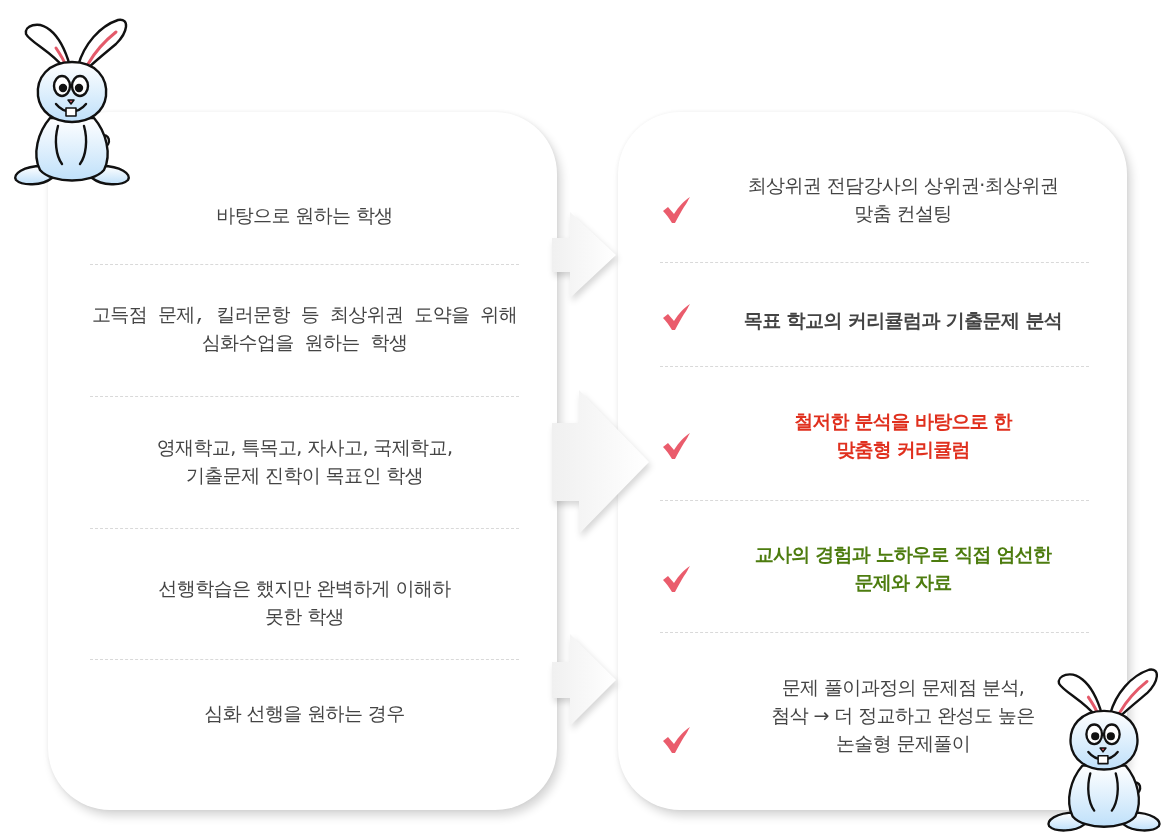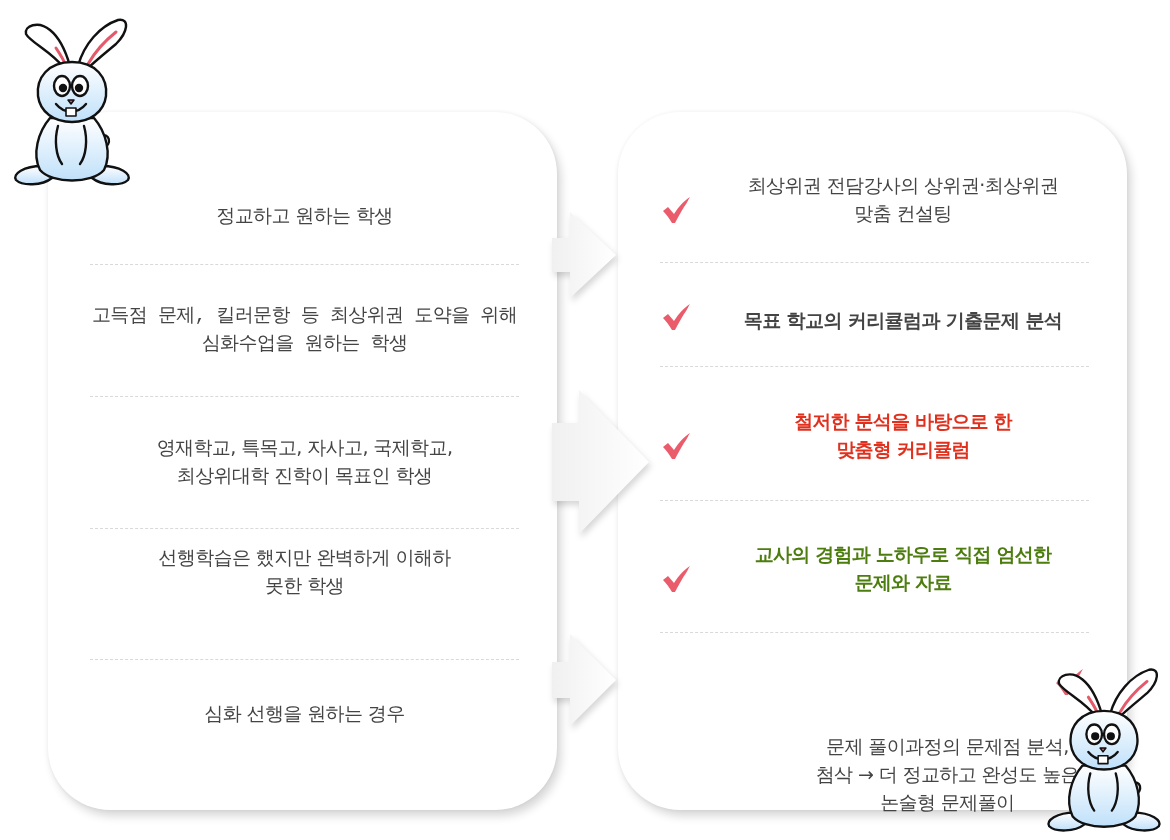--- a/index.html
+++ b/index.html
@@ -87,37 +87,37 @@
 
   .rabbit {
     position: absolute;
   }
 </style>
 </head>
 <body>
 
 <div class="panel panel-left">
   <div class="row" style="top:80px;height:45px;">
-    <span class="text">정교하고 원하는 학생</span>
+    <span class="text">바탕으로 원하는 학생</span>
   </div>
   <div class="divider" style="top:152px;"></div>
 
   <div class="row" style="top:182px;height:72px;font-family:Liberation Mono, monospace;">
     <span class="text">고득점 문제, 킬러문항 등 최상위권 도약을 위해
 심화수업을 원하는 학생</span>
   </div>
   <div class="divider" style="top:284px;"></div>
 
   <div class="row" style="top:313px;height:72px;">
     <span class="text">영재학교, 특목고, 자사고, 국제학교,
-최상위대학 진학이 목표인 학생</span>
+기출문제 진학이 목표인 학생</span>
   </div>
   <div class="divider" style="top:416px;"></div>
 
-  <div class="row" style="top:423px;height:72px;">
+  <div class="row" style="top:446px;height:72px;align-items:flex-end;">
     <span class="text">선행학습은 했지만 완벽하게 이해하
 못한 학생</span>
   </div>
   <div class="divider" style="top:547px;"></div>
 
   <div class="row" style="top:578px;height:45px;text-align:right;">
     <span class="text">심화 선행을 원하는 경우</span>
   </div>
 </div>
 
@@ -150,21 +150,21 @@
 
   <div class="rrow" style="top:420px;height:64px;">
     <svg class="check" viewBox="0 0 34 34">
       <path d="M3 18 L8 14 L14 21 C19 13 24 8 30 4 C28 7 27 10 24 14 C21 19 18 24 15 30 L12 30 C9 25 6 21 3 18 Z" fill="#ea5c6c"></path>
     </svg>
     <span class="rtext highlight" style="color:#4d7c0f;">교사의 경험과 노하우로 직접 엄선한
 문제와 자료</span>
   </div>
   <div class="divider" style="top:520px;"></div>
 
-  <div class="rrow" style="top:553px;height:92px;flex-direction:column;">
+  <div class="rrow" style="top:553px;height:92px;">
     <svg class="check" viewBox="0 0 34 34">
       <path d="M3 18 L8 14 L14 21 C19 13 24 8 30 4 C28 7 27 10 24 14 C21 19 18 24 15 30 L12 30 C9 25 6 21 3 18 Z" fill="#ea5c6c"></path>
     </svg>
     <span class="rtext">문제 풀이과정의 문제점 분석,
 첨삭 → 더 정교하고 완성도 높은
 논술형 문제풀이</span>
   </div>
 </div>
 
 <svg class="arrow" style="top:210px;" width="70" height="90" viewBox="0 0 70 90">

